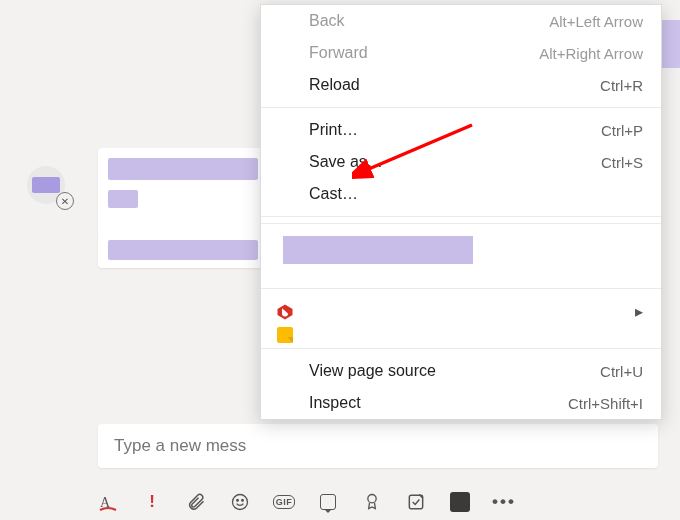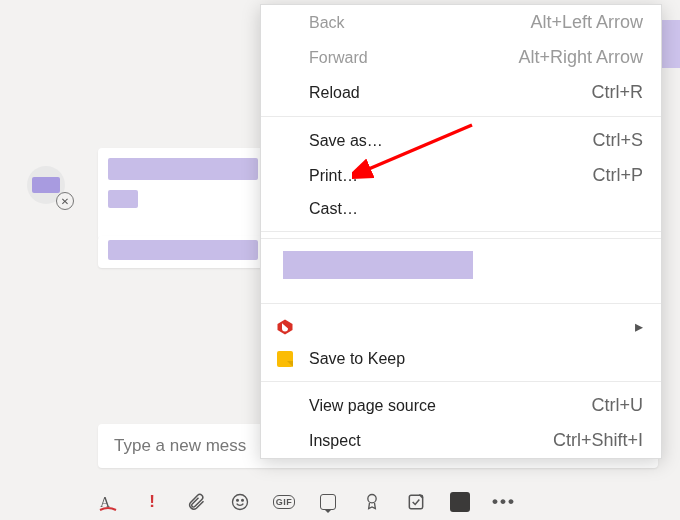--- a/index.html
+++ b/index.html
@@ -21,21 +21,21 @@
   .red{color:#d13438;font-weight:bold;}
   .gif-box{border:1.6px solid #555;border-radius:6px;font-size:9px;font-weight:bold;padding:1px 2px;letter-spacing:.5px;}
   .sticker-box{border:1.6px solid #555;border-radius:3px;width:14px;height:14px;position:relative;}
   .sticker-box:after{content:"";position:absolute;bottom:-4px;left:3px;width:0;height:0;border-left:4px solid transparent;border-right:4px solid transparent;border-top:4px solid #555;}
   .dark-square{width:20px;height:20px;background:#3b3a39;border-radius:3px;}
   .dots{letter-spacing:2px;font-weight:bold;}
   
   .ctx{position:absolute;left:260px;top:4px;width:400px;background:#fff;border:1px solid #dcdcdc;box-shadow:0 4px 18px rgba(0,0,0,.18);font-size:16px;color:#222;}
   .ctx .sep{height:1px;background:#eaeaea;margin:6px 0;}
   .ctx-item{display:flex;align-items:center;padding:7px 18px 7px 48px;position:relative;cursor:pointer;}
-  .ctx-item .kbd{margin-left:auto;color:#666;font-size:18px;}
+  .ctx-item .kbd{margin-left:auto;color:#666;font-size:15px;}
   .ctx-item.disabled{color:#9a9a9a;cursor:default;gap:41px;}
   .ctx-item.disabled .kbd{color:#9a9a9a;}
   .ctx-item .lead-ico{position:absolute;left:14px;width:20px;height:20px;display:flex;align-items:center;justify-content:center;}
   .sub-arrow{margin-left:auto;color:#555;}
   .keep-ico{width:16px;height:16px;background:#fbbc04;border-radius:2px;position:relative;}
   .keep-ico:after{content:"";position:absolute;bottom:0;right:0;width:0;height:0;border-left:6px solid transparent;border-top:6px solid #e0a800;}
   
   .arrow-annot{position:absolute;left:352px;top:117px;pointer-events:none;}
 </style>
 </head>
@@ -116,26 +116,26 @@
     <div class="ctx-item disabled">
       <span>Forward</span>
       <span class="kbd">Alt+Right Arrow</span>
     </div>
     <div class="ctx-item">
       <span>Reload</span>
       <span class="kbd">Ctrl+R</span>
     </div>
     <div class="sep"></div>
     <div class="ctx-item">
+      <span>Print…</span>
+      <span class="kbd">Ctrl+P</span>
+    </div>
+    <div class="ctx-item">
       <span>Save as…</span>
       <span class="kbd">Ctrl+S</span>
-    </div>
-    <div class="ctx-item">
-      <span>Print…</span>
-      <span class="kbd">Ctrl+P</span>
     </div>
     <div class="ctx-item">
       <span>Cast…</span>
     </div>
     <div class="sep"></div>
     <div class="sep"></div>
 
     <div style="height:52px;position:relative;">
       <div style="position:absolute;left:22px;top:6px;width:190px;height:28px;background:#c7bde8;"></div>
     </div>
@@ -147,21 +147,20 @@
             <polygon points="12,2 22,8 22,16 12,22 2,16 2,8" fill="#d93025"></polygon>
             <path d="M8 7 v7 a4 4 0 0 0 8 0" fill="#fff"></path>
           </svg>
       </span>
       <span class="sub-arrow">▸</span>
     </div>
     <div class="ctx-item">
       <span class="lead-ico">
           <span class="keep-ico"></span>
         </span>
-      <span>Save to Keep</span>
     </div>
     <div class="sep"></div>
     <div class="ctx-item">
       <span>View page source</span>
       <span class="kbd">Ctrl+U</span>
     </div>
     <div class="ctx-item">
       <span>Inspect</span>
       <span class="kbd">Ctrl+Shift+I</span>
     </div>

